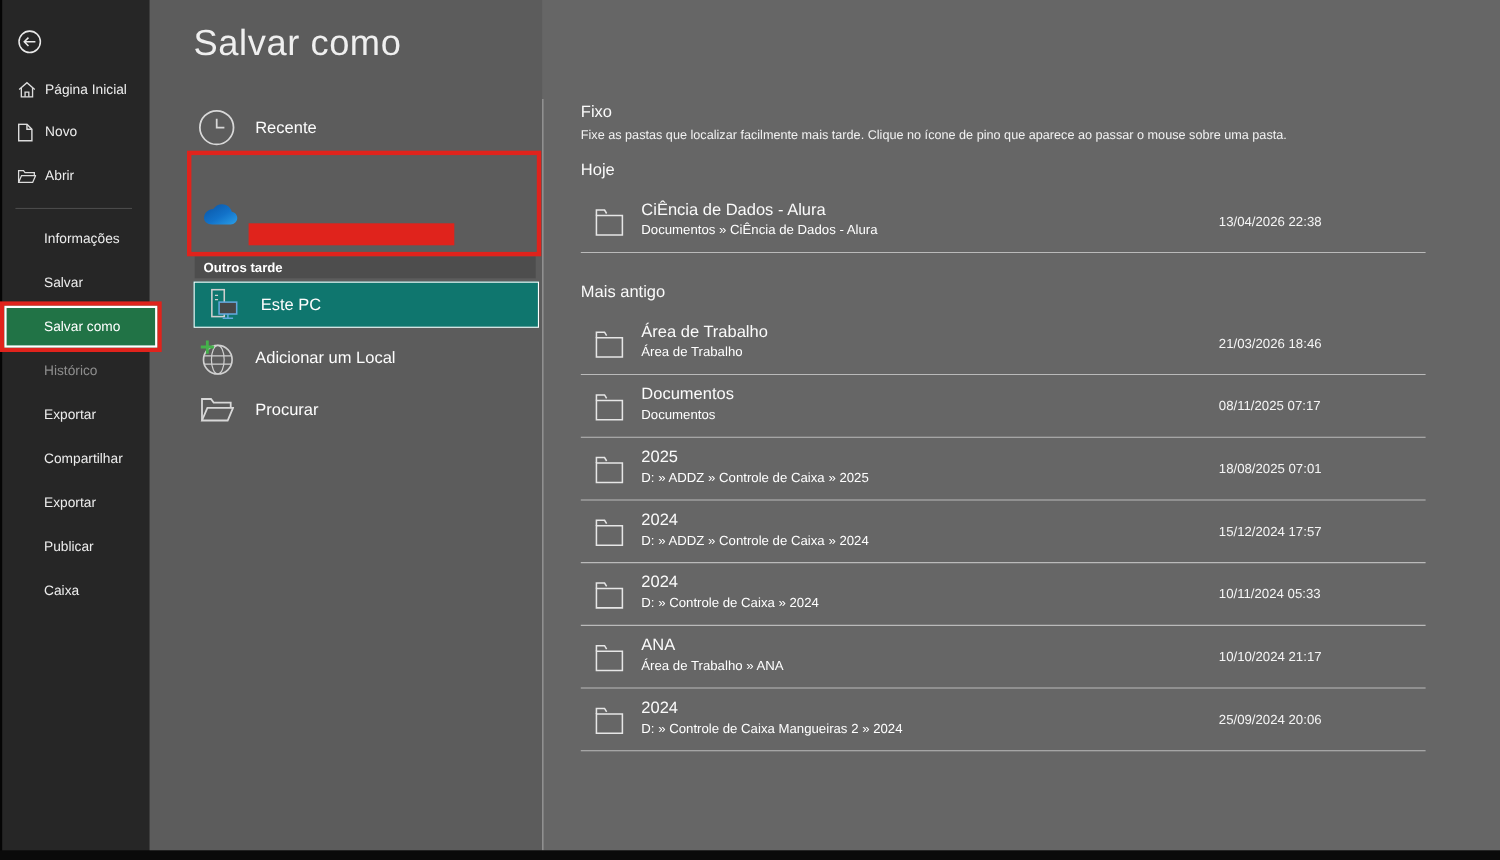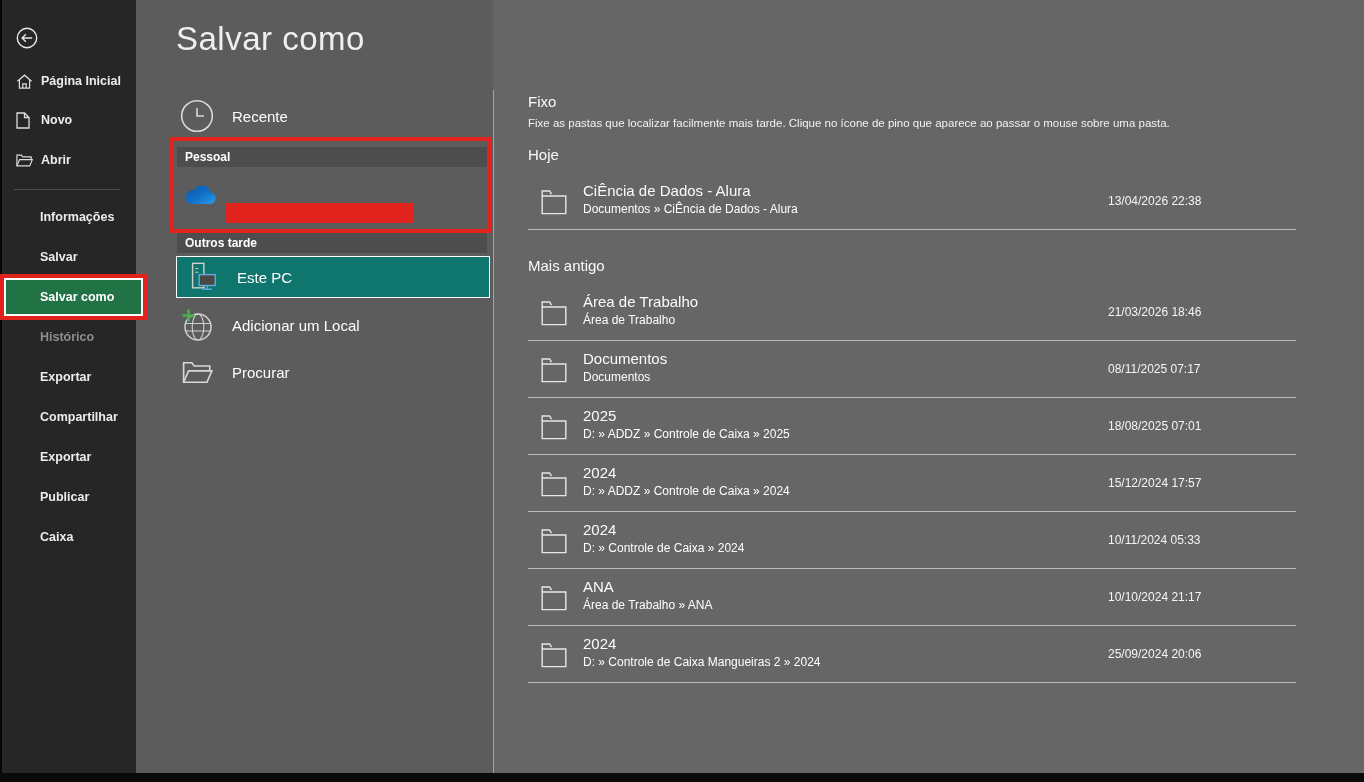--- a/index.html
+++ b/index.html
@@ -7,21 +7,21 @@
               font-family:"Liberation Sans", sans-serif; }
   .app { position:relative; width:1364px; height:782px; }
 
   
   .sidebar { position:absolute; left:0; top:0; width:136px; height:782px;
              background:#262626; border-left:2px solid #050505; z-index:5; }
   .back-btn { position:absolute; left:12px; top:25px; width:26px; height:26px; cursor:pointer; }
   .nav-item { position:absolute; left:0; width:136px; height:40px; display:flex;
               align-items:center; color:#ececec; font-size:12.5px; cursor:pointer; }
   .nav-item .nav-ico { width:17px; margin-left:14px; margin-right:8px; display:flex; align-items:center; }
-  .nav-item .nav-label { white-space:nowrap;font-weight:bold; }
+  .nav-item .nav-label { white-space:nowrap; }
   .nav-item.texty .nav-label { margin-left:38px; }
   .nav-item.disabled { color:#8d8d8d; }
   .sb-divider { position:absolute; left:12px; top:189px; width:106px; height:1px; background:#4a4a4a; }
   .nav-item.selected { left:2px; width:139px; height:38px; background:#217346;
                        border:2px solid #ffffff; box-shadow:0 0 0 4px #e0231c; z-index:8; }
   .nav-item.selected .nav-label { margin-left:34px; color:#ffffff; }
 
   
   .mid { position:absolute; left:136px; top:0; width:357px; height:782px; background:#5c5c5c; }
   .page-title { position:absolute; left:40px; top:20px; font-size:33px; font-weight:300;
@@ -139,21 +139,20 @@
       <span class="place-ico">
         <svg width="34" height="34" viewBox="0 0 34 34" fill="none" stroke="#d8d8d8" stroke-width="1.6">
           <circle cx="17" cy="17" r="15.3"></circle>
             <path d="M17 9 V17 H24"></path>
         </svg>
       </span>
       <span>Recente</span>
     </div>
 
     <div class="annot-box">
-      <div class="group-bar">Pessoal</div>
       <div class="onedrive-row">
         <span class="place-ico">
           <svg width="32" height="20" viewBox="0 0 32 20">
             <defs>
                 <linearGradient id="od" x1="0" y1="0" x2="1" y2="1">
               <stop offset="0" stop-color="#0a54a3"></stop>
                   <stop offset="0.55" stop-color="#1272c9"></stop>
                   <stop offset="1" stop-color="#2b9fe8"></stop>
             </linearGradient>
               </defs>

